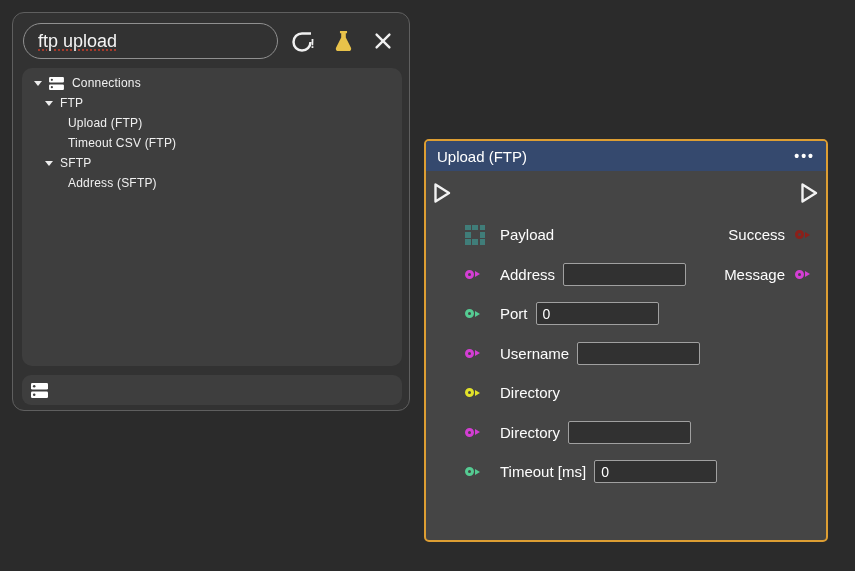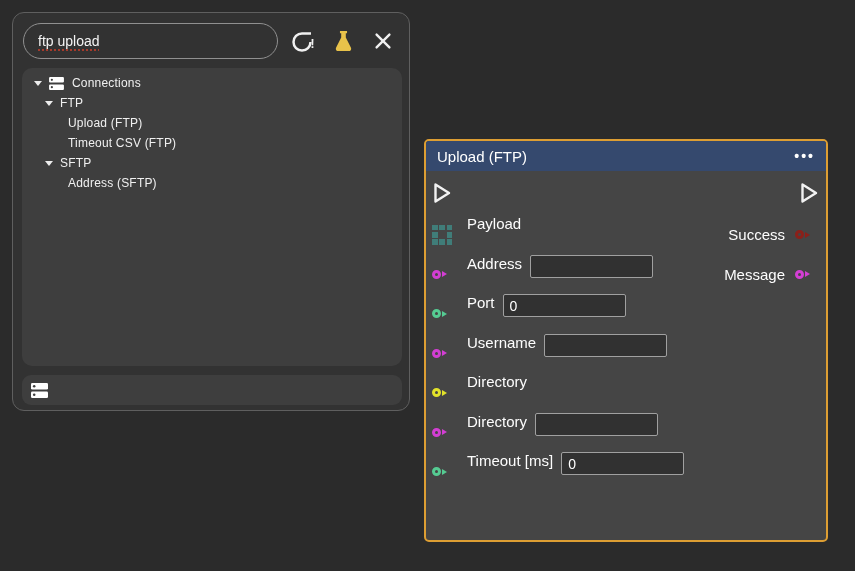--- a/index.html
+++ b/index.html
@@ -6,21 +6,21 @@
   *{box-sizing:border-box;}
   .stage{position:relative;width:855px;height:571px;background:#2b2b2b;overflow:hidden;
          font-family:"Liberation Sans",sans-serif;color:#f2f2f2;}
 
   
   .palette{position:absolute;left:12px;top:12px;width:398px;height:399px;
            background:#323232;border:1px solid #5f5f5f;border-radius:12px;}
   .search-row{display:flex;align-items:center;padding:10px 10px 0 10px;}
   .search-field{width:258px;height:36px;border:1.5px solid #909090;border-radius:18px;
                 display:flex;align-items:center;padding:0 14px;background:#323232;cursor:text;}
-  .search-text{font-size:14px;color:#f4f4f4;
+  .search-text{font-size:18px;color:#f4f4f4;
                text-decoration:underline dotted #a43b2c 2px;text-underline-offset:3px;
                white-space:pre;}
   .search-icons{display:flex;align-items:center;gap:8px;margin-left:9px;}
   .icon-btn{width:32px;height:32px;display:flex;align-items:center;justify-content:center;
             background:none;border:none;padding:0;cursor:pointer;}
 
   .tree{position:absolute;left:9px;top:55px;width:380px;height:298px;
         background:#3e3e3e;border-radius:10px;padding-top:5px;overflow:hidden;}
   .trow{height:20px;display:flex;align-items:center;font-size:12px;font-weight:400;
         color:#f0f0f0;cursor:pointer;letter-spacing:.2px;}
@@ -36,21 +36,21 @@
 
   
   .node{position:absolute;left:424px;top:139px;width:404px;height:403px;
         background:#454545;border:2px solid var(--c,#dd9e33);border-radius:5px;overflow:hidden;}
   .titlebar{height:30px;background:var(--c,#35496e);display:flex;align-items:center;
             padding:0 11px;font-size:15px;color:#fff;cursor:move;}
   .menu-dots{margin-left:auto;font-size:14px;font-weight:700;letter-spacing:2px;
              color:#fff;cursor:pointer;line-height:1;}
   .flowrow{height:44px;display:flex;align-items:center;justify-content:space-between;padding:0 7px;}
   .flowtri{display:block;cursor:crosshair;}
-  .nrow{height:39.5px;display:flex;padding:0 9px 0 6px;font-size:15px;color:#fdfdfd;}
+  .nrow{height:39.5px;display:flex;align-items:center;padding:0 9px 0 6px;font-size:15px;color:#fdfdfd;margin-left:33px;}
   .port{width:22px;display:inline-flex;align-items:center;flex:none;cursor:crosshair;}
   .ring{width:9px;height:9px;border:3px solid var(--c,#fff);border-radius:50%;flex:none;}
   .tri{width:0;height:0;border-left:5px solid var(--c,#fff);
        border-top:3.5px solid transparent;border-bottom:3.5px solid transparent;margin-left:1px;flex:none;}
   .nlabel{margin-left:13px;white-space:nowrap;}
   .nfield{margin-left:8px;width:123px;height:23px;background:#313131;border:1px solid #a0a0a0;
           border-radius:2px;color:#fff;font-size:14px;padding:0 6px;font-family:inherit;outline:none;}
   .out{margin-left:auto;display:flex;align-items:center;}
   .out .nlabel{margin:0 10px 0 0;}
   .gridport{display:grid;grid-template-columns:repeat(3,5.6px);grid-auto-rows:5.6px;gap:1.8px;}

